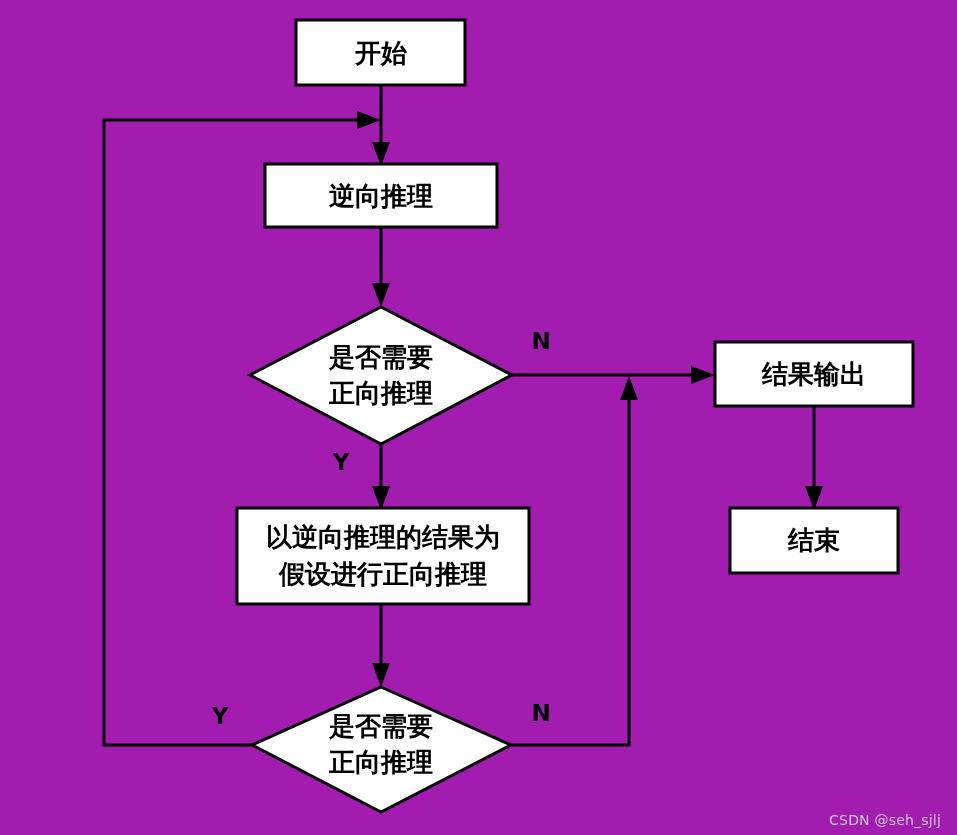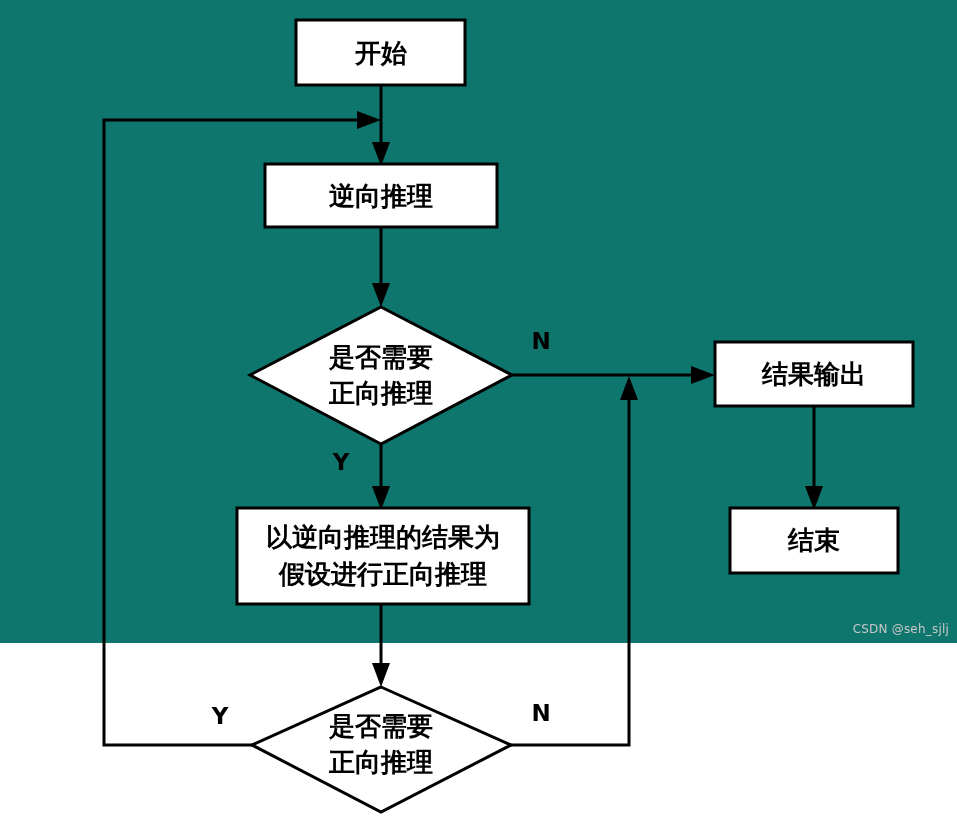--- a/index.html
+++ b/index.html
@@ -9,22 +9,22 @@
   }
   body {
     width: 957px;
     height: 835px;
     font-family: "DejaVu Sans", "Liberation Sans", sans-serif;
     overflow: hidden;
   }
   #flowchart-root {
     position: relative;
     width: 957px;
-    height: 643px;
-    background: #0f766e;
+    height: 835px;
+    background: #a21caf;
     text-decoration: underline;
   }
   svg#flow-svg {
     position: absolute;
     top: 0;
     left: 0;
     width: 957px;
     height: 835px;
   }
   .node-shape {
@@ -53,24 +53,24 @@
   .edge-label {
     font-family: "DejaVu Sans", "Liberation Sans", sans-serif;
     font-size: 23px;
     font-weight: bold;
     fill: #000000;
     text-anchor: middle;
     dominant-baseline: middle;
   }
   .watermark-text {
     position: absolute;
-    right: 8px;
+    right: 16px;
     bottom: 7px;
     font-family: "DejaVu Sans", "Liberation Sans", sans-serif;
-    font-size: 12px;
+    font-size: 14px;
     color: #c8c8c8;
     letter-spacing: 0.2px;
     user-select: none;
   }
 </style>
 </head>
 <body>
 
 <div id="flowchart-root">
 

